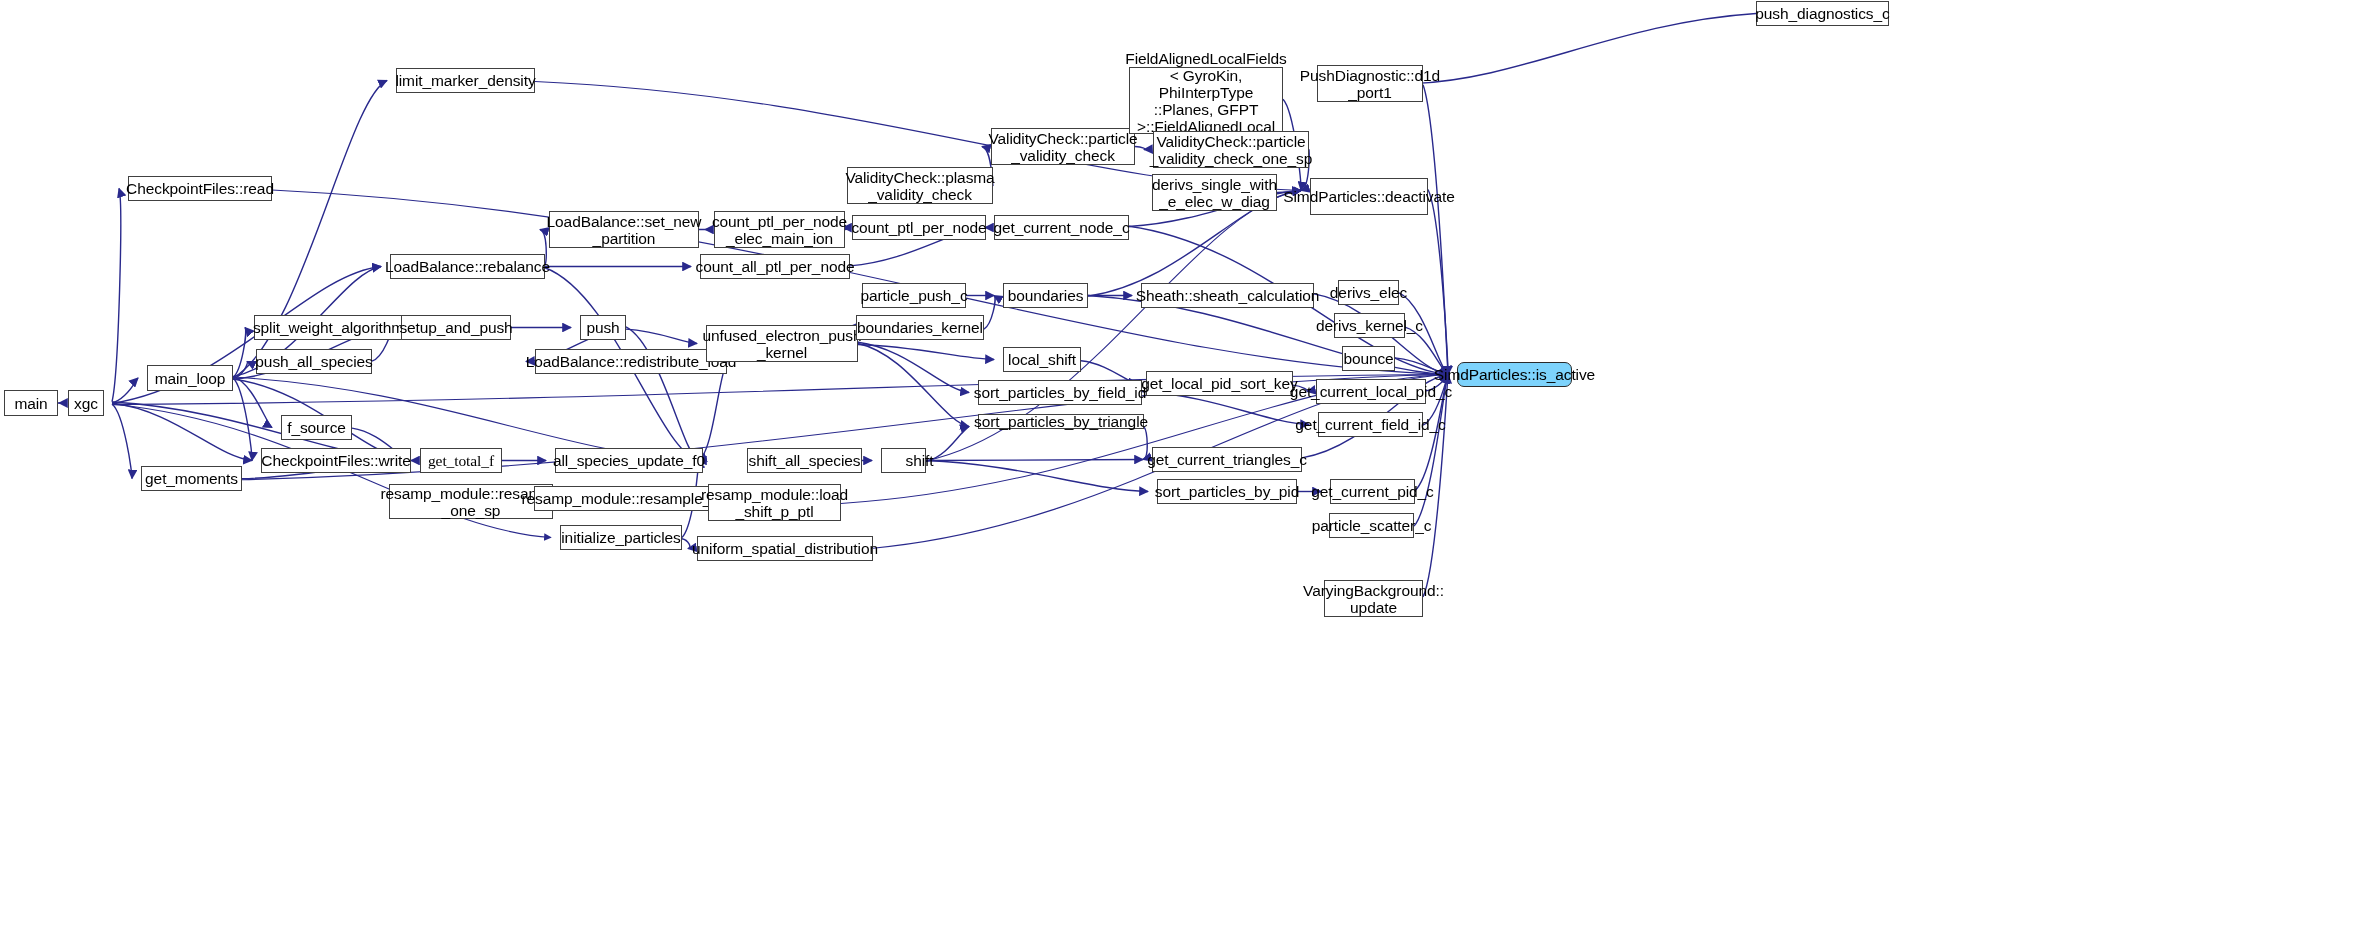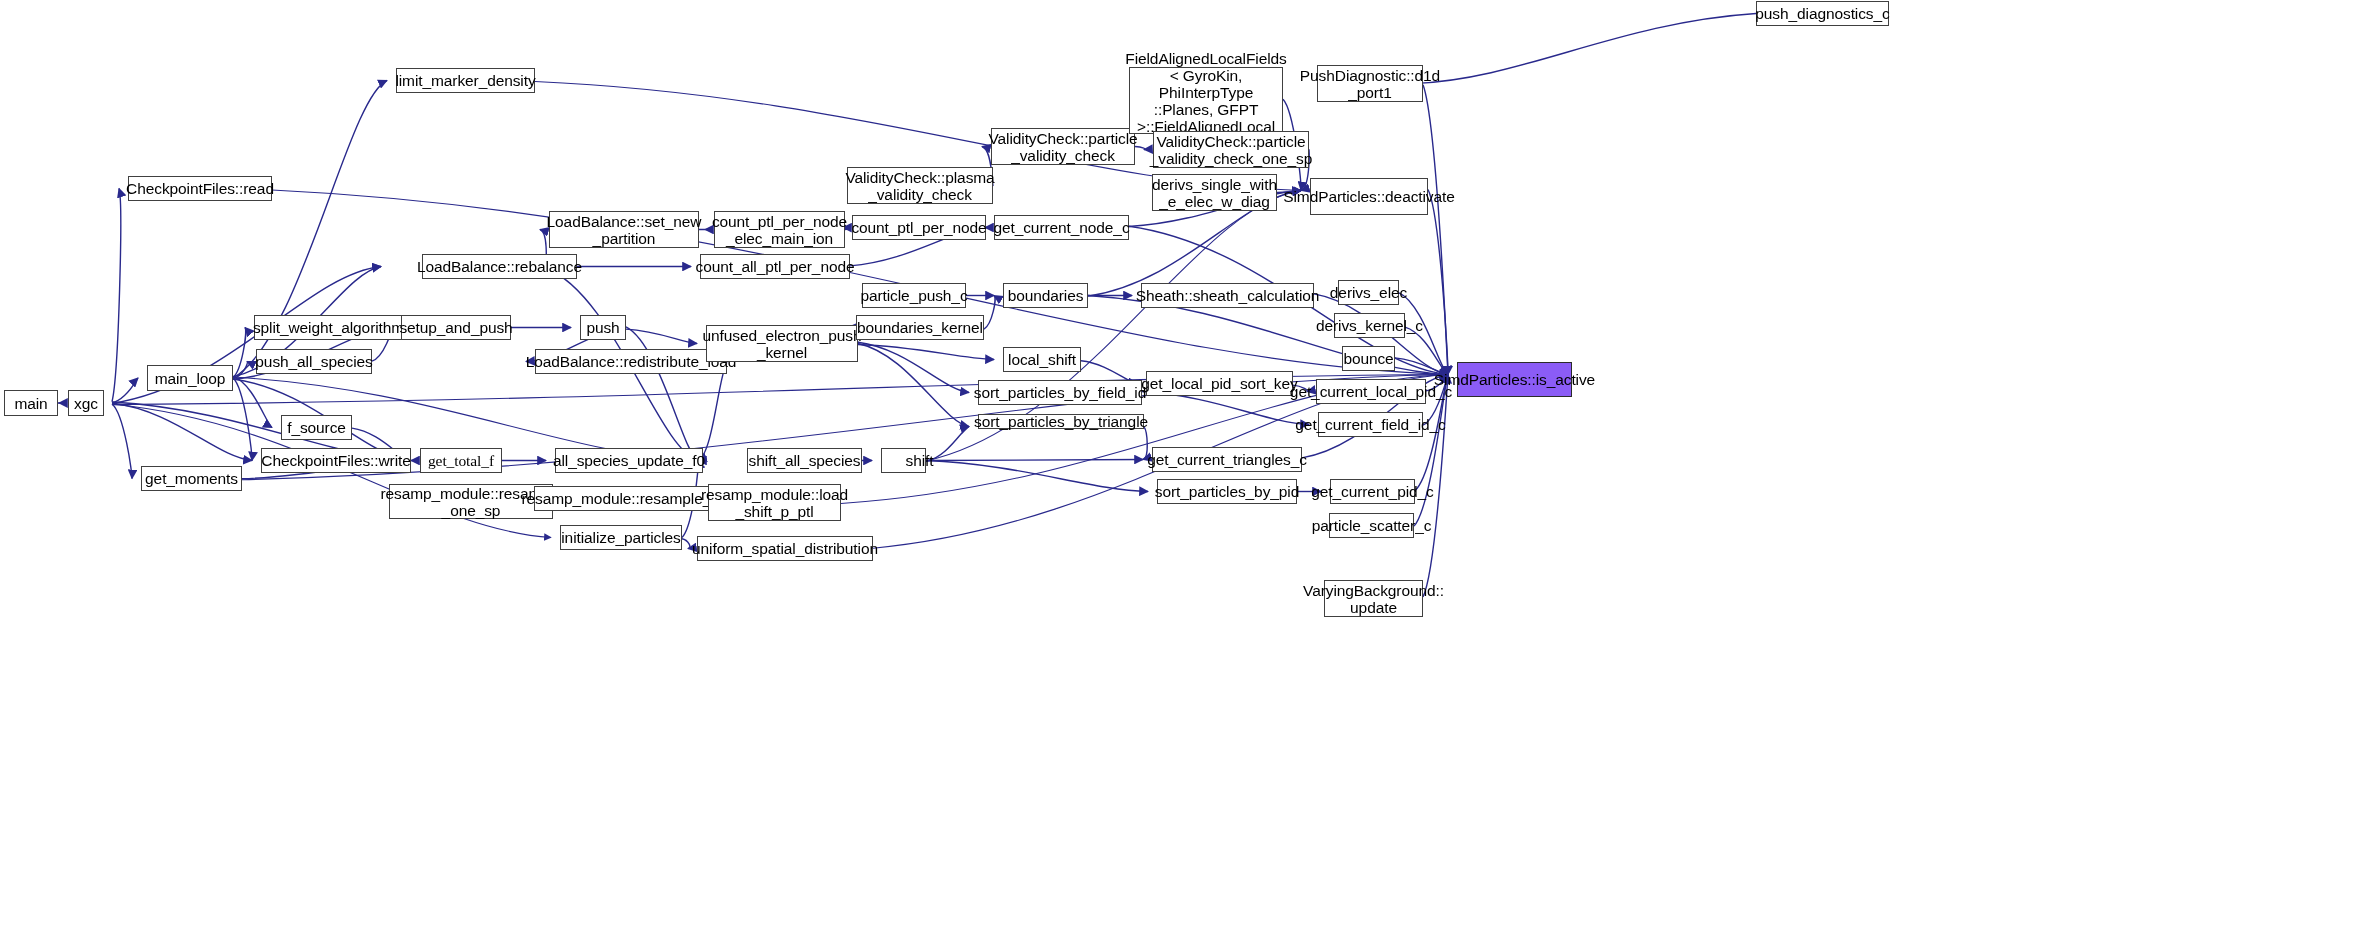--- a/index.html
+++ b/index.html
@@ -147,21 +147,21 @@
       <div class="node" style="left: 4px; top: 390px; width: 54px; height: 26px;">main</div>
       <div class="node" style="left: 68px; top: 390px; width: 36px; height: 26px;">xgc</div>
       <div class="node" style="left: 147px; top: 365px; width: 86px; height: 26px;">main_loop</div>
       <div class="node" style="left: 141px; top: 466px; width: 101px; height: 25px;">get_moments</div>
       <div class="node" style="left: 128px; top: 176px; width: 144px; height: 25px;">CheckpointFiles::read</div>
       <div class="node" style="left: 261px; top: 448px; width: 150px; height: 25px;">CheckpointFiles::write</div>
       <div class="node" style="left: 281px; top: 415px; width: 71px; height: 25px;">f_source</div>
       <div class="node" style="left: 254px; top: 315px; width: 149px; height: 25px;">split_weight_algorithm</div>
       <div class="node" style="left: 256px; top: 349px; width: 116px; height: 25px;">push_all_species</div>
       <div class="node" style="left: 396px; top: 68px; width: 139px; height: 25px;">limit_marker_density</div>
-      <div class="node" style="left: 390px; top: 254px; width: 155px; height: 25px; margin-left: 32px;">LoadBalance::rebalance</div>
+      <div class="node" style="left: 390px; top: 254px; width: 155px; height: 25px;">LoadBalance::rebalance</div>
       <div class="node" style="left: 401px; top: 315px; width: 110px; height: 25px;">setup_and_push</div>
       <div class="node" style="left: 389px; top: 484px; width: 164px; height: 35px;">resamp_module::resample
 _one_sp</div>
       <div class="node" style="left: 535px; top: 349px; width: 192px; height: 25px;">LoadBalance::redistribute_load</div>
       <div class="node" style="left: 420px; top: 448px; width: 82px; height: 25px; font-family: Liberation Serif, serif;">get_total_f</div>
       <div class="node" style="left: 560px; top: 525px; width: 122px; height: 25px;">initialize_particles</div>
       <div class="node" style="left: 580px; top: 315px; width: 46px; height: 25px;">push</div>
       <div class="node" style="left: 555px; top: 448px; width: 148px; height: 25px;">all_species_update_f0</div>
       <div class="node" style="left: 534px; top: 486px; width: 185px; height: 25px;">resamp_module::resample_bin</div>
       <div class="node" style="left: 549px; top: 211px; width: 150px; height: 37px;">LoadBalance::set_new
@@ -206,15 +206,15 @@
       <div class="node" style="left: 1310px; top: 178px; width: 118px; height: 37px;">SimdParticles::deactivate</div>
       <div class="node" style="left: 1338px; top: 280px; width: 61px; height: 25px;">derivs_elec</div>
       <div class="node" style="left: 1334px; top: 313px; width: 71px; height: 25px;">derivs_kernel_c</div>
       <div class="node" style="left: 1342px; top: 346px; width: 53px; height: 25px;">bounce</div>
       <div class="node" style="left: 1316px; top: 379px; width: 110px; height: 25px;">get_current_local_pid_c</div>
       <div class="node" style="left: 1318px; top: 412px; width: 105px; height: 25px;">get_current_field_id_c</div>
       <div class="node" style="left: 1330px; top: 479px; width: 85px; height: 25px;">get_current_pid_c</div>
       <div class="node" style="left: 1329px; top: 513px; width: 85px; height: 25px;">particle_scatter_c</div>
       <div class="node" style="left: 1324px; top: 580px; width: 99px; height: 37px;">VaryingBackground::
 update</div>
-      <div class="node highlight" style="left: 1457px; top: 362px; width: 115px; height: 35px; background: #8b5cf6;">SimdParticles::is_active</div>
+      <div class="node highlight" style="left: 1457px; top: 362px; width: 115px; height: 25px; background: #7dd3fc; border-radius: 7px;">SimdParticles::is_active</div>
     </div>
 </div>
 
 </body></html>

